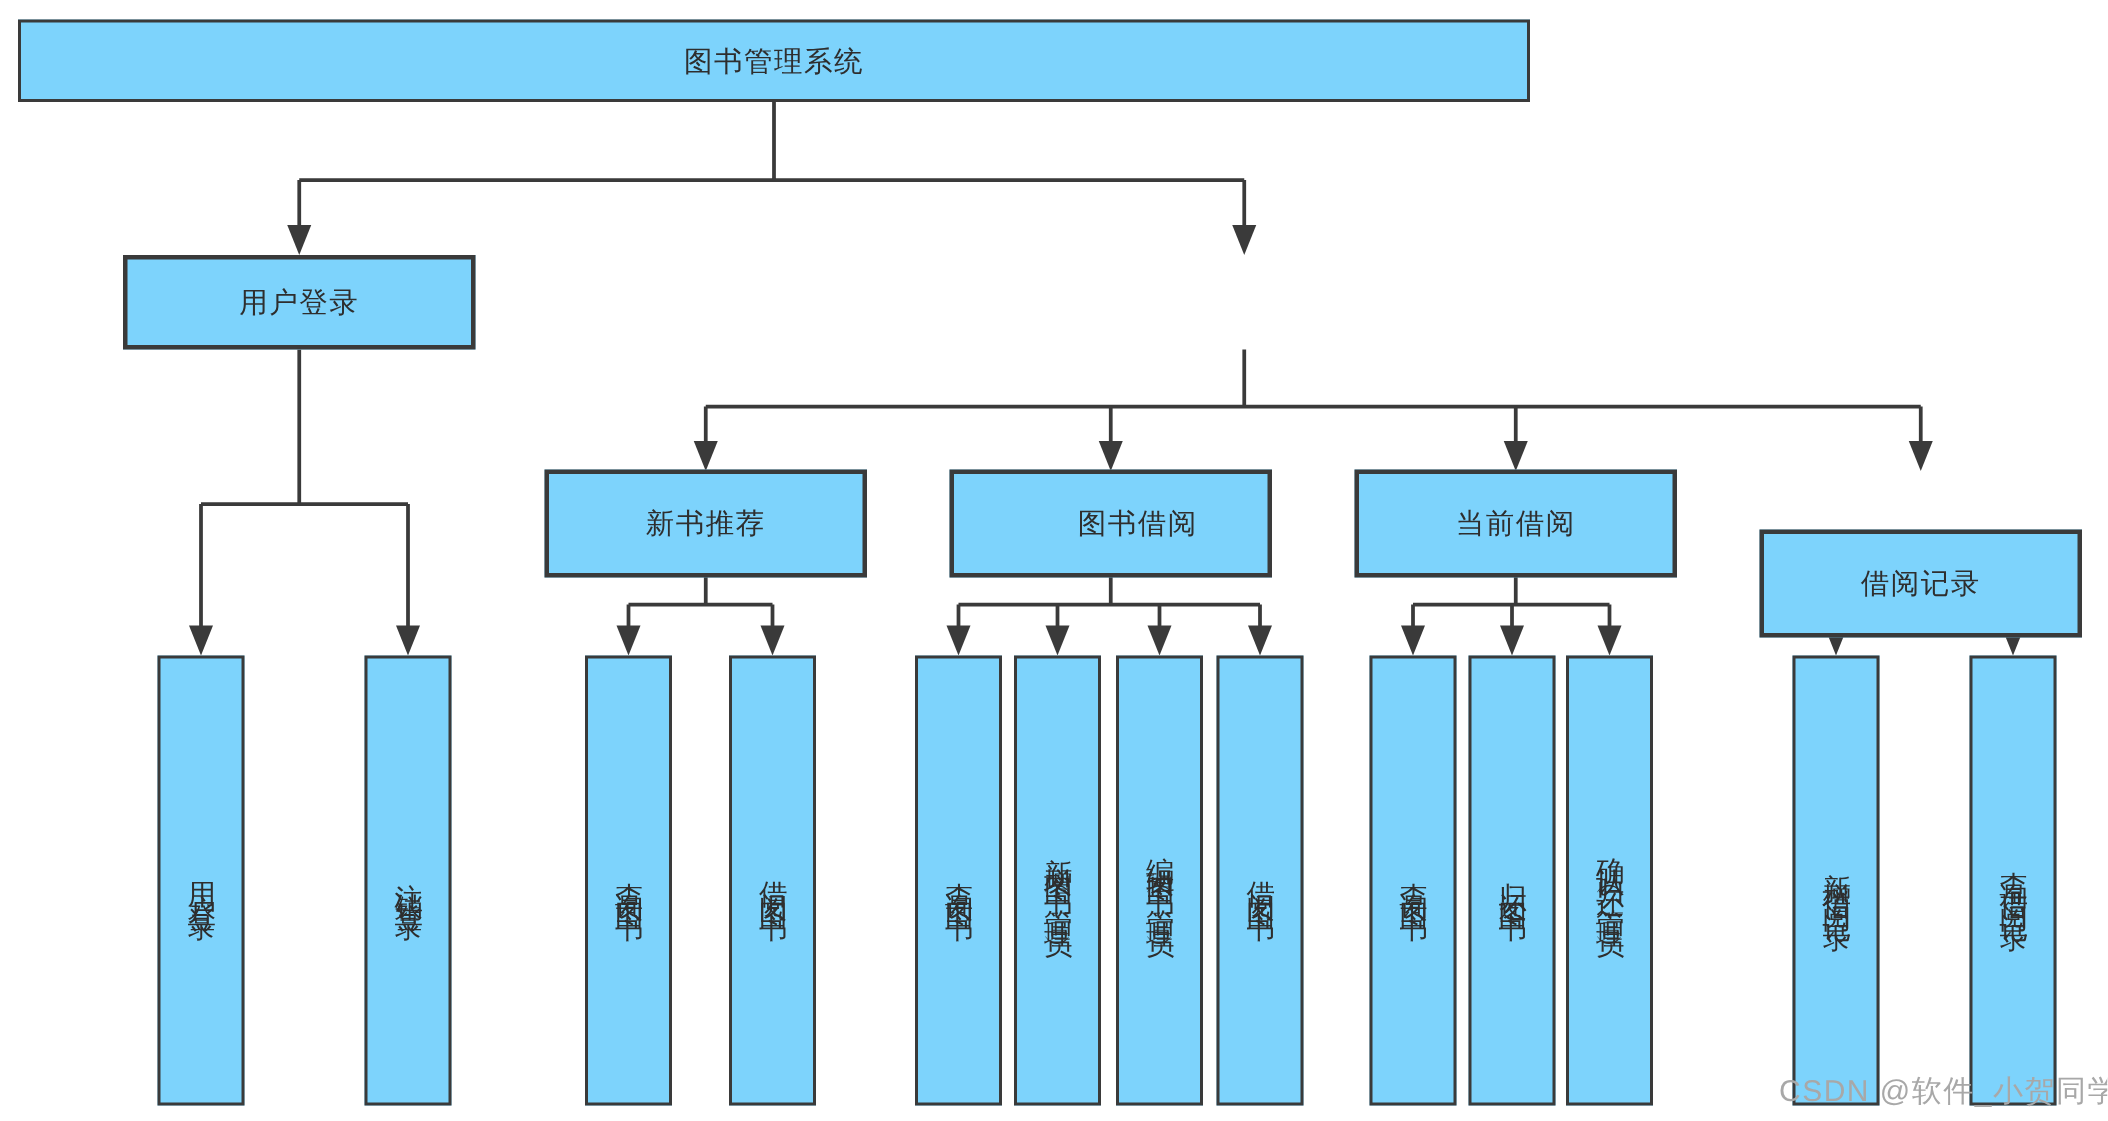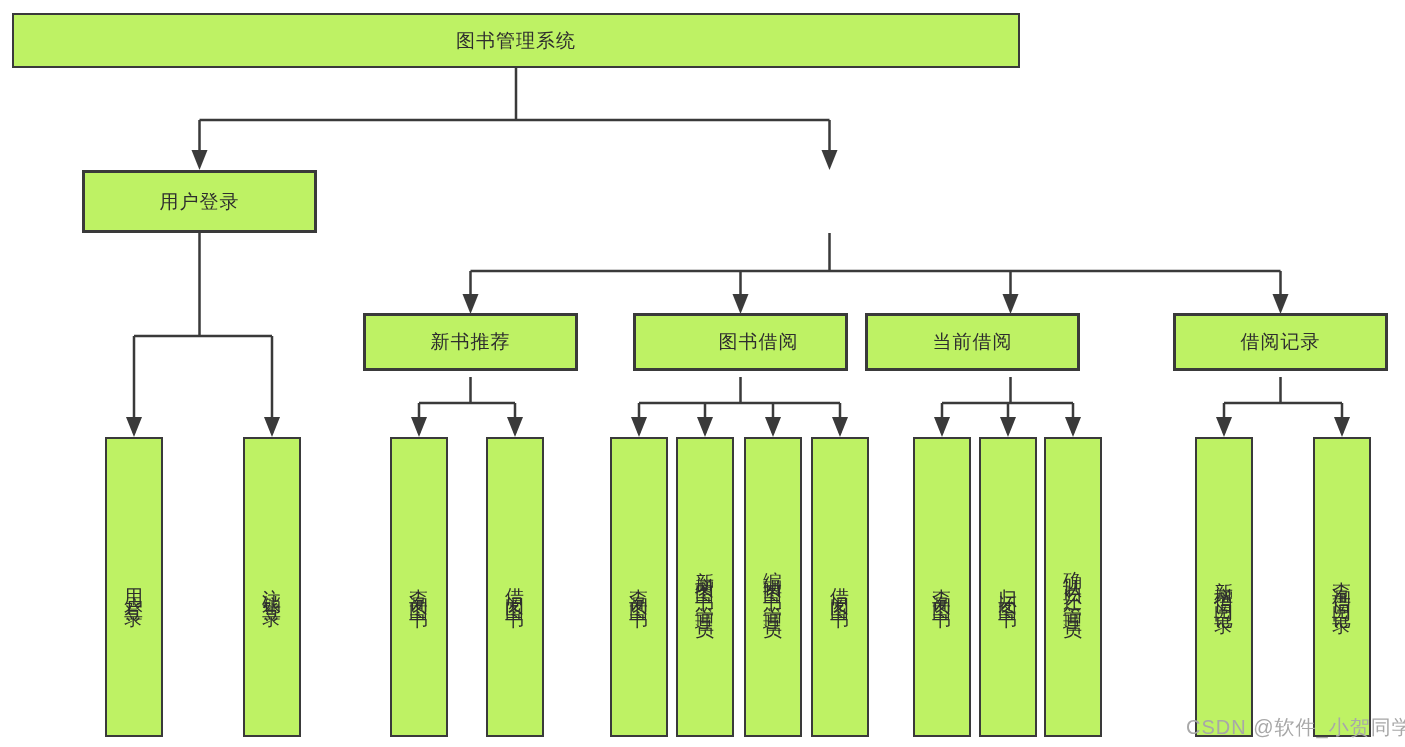--- a/index.html
+++ b/index.html
@@ -2,27 +2,27 @@
 <html><head>
 <meta charset="utf-8">
 <style>
   html,body{margin:0;padding:0;background:#ffffff;}
   .canvas{
     position:relative;width:1405px;height:747px;background:#ffffff;
     font-family:"Liberation Sans",sans-serif;overflow:hidden;
   }
   .connectors{position:absolute;left:0;top:0;width:1405px;height:747px;z-index:1;}
   .node{
-    position:absolute;box-sizing:border-box;background:#bef264;
+    position:absolute;box-sizing:border-box;background:#7dd3fc;
     border:3px solid #3a3a3a;display:flex;align-items:center;justify-content:center;
     color:#2e2e2e;z-index:2;
   }
   .root{left:12px;top:13px;width:1008px;height:55px;border-width:2.5px;font-size:19px;letter-spacing:1px;}
   .l2{top:170px;width:235px;height:63px;font-size:19px;letter-spacing:1px;}
-  .l3{top:313px;width:215px;height:58px;font-size:19px;letter-spacing:1px;}
+  .l3{top:313px;width:215px;height:72px;font-size:19px;letter-spacing:1px;}
   .leaf{top:437px;width:58px;height:300px;border-width:2.5px;}
   .vtext{
     writing-mode:vertical-rl;text-orientation:mixed;
     font-size:19px;letter-spacing:7px;line-height:1;white-space:nowrap;
   }
   .watermark{
     position:absolute;left:1186px;top:714px;z-index:3;
     font-size:20px;color:#a8a8a8;letter-spacing:1px;white-space:nowrap;
   }
 </style>
@@ -71,24 +71,24 @@
   <div class="node l2" style="left:82px;">
     <span>用户登录</span>
   </div>
 
   <div class="node l3" style="left:363px;">
     <span>新书推荐</span>
   </div>
   <div class="node l3" style="left:633px;padding-left:36px;">
     <span>图书借阅</span>
   </div>
-  <div class="node l3" style="left:865px;align-items:center;">
+  <div class="node l3" style="left:903px;align-items:center;">
     <span>当前借阅</span>
   </div>
-  <div class="node l3" style="left:1173px;">
+  <div class="node l3" style="left:1173px;margin-top:40px;">
     <span>借阅记录</span>
   </div>
 
   <div class="node leaf" style="left:105px;">
     <span class="vtext">用户登录</span>
   </div>
   <div class="node leaf" style="left:243px;">
     <span class="vtext">注销登录</span>
   </div>
 

